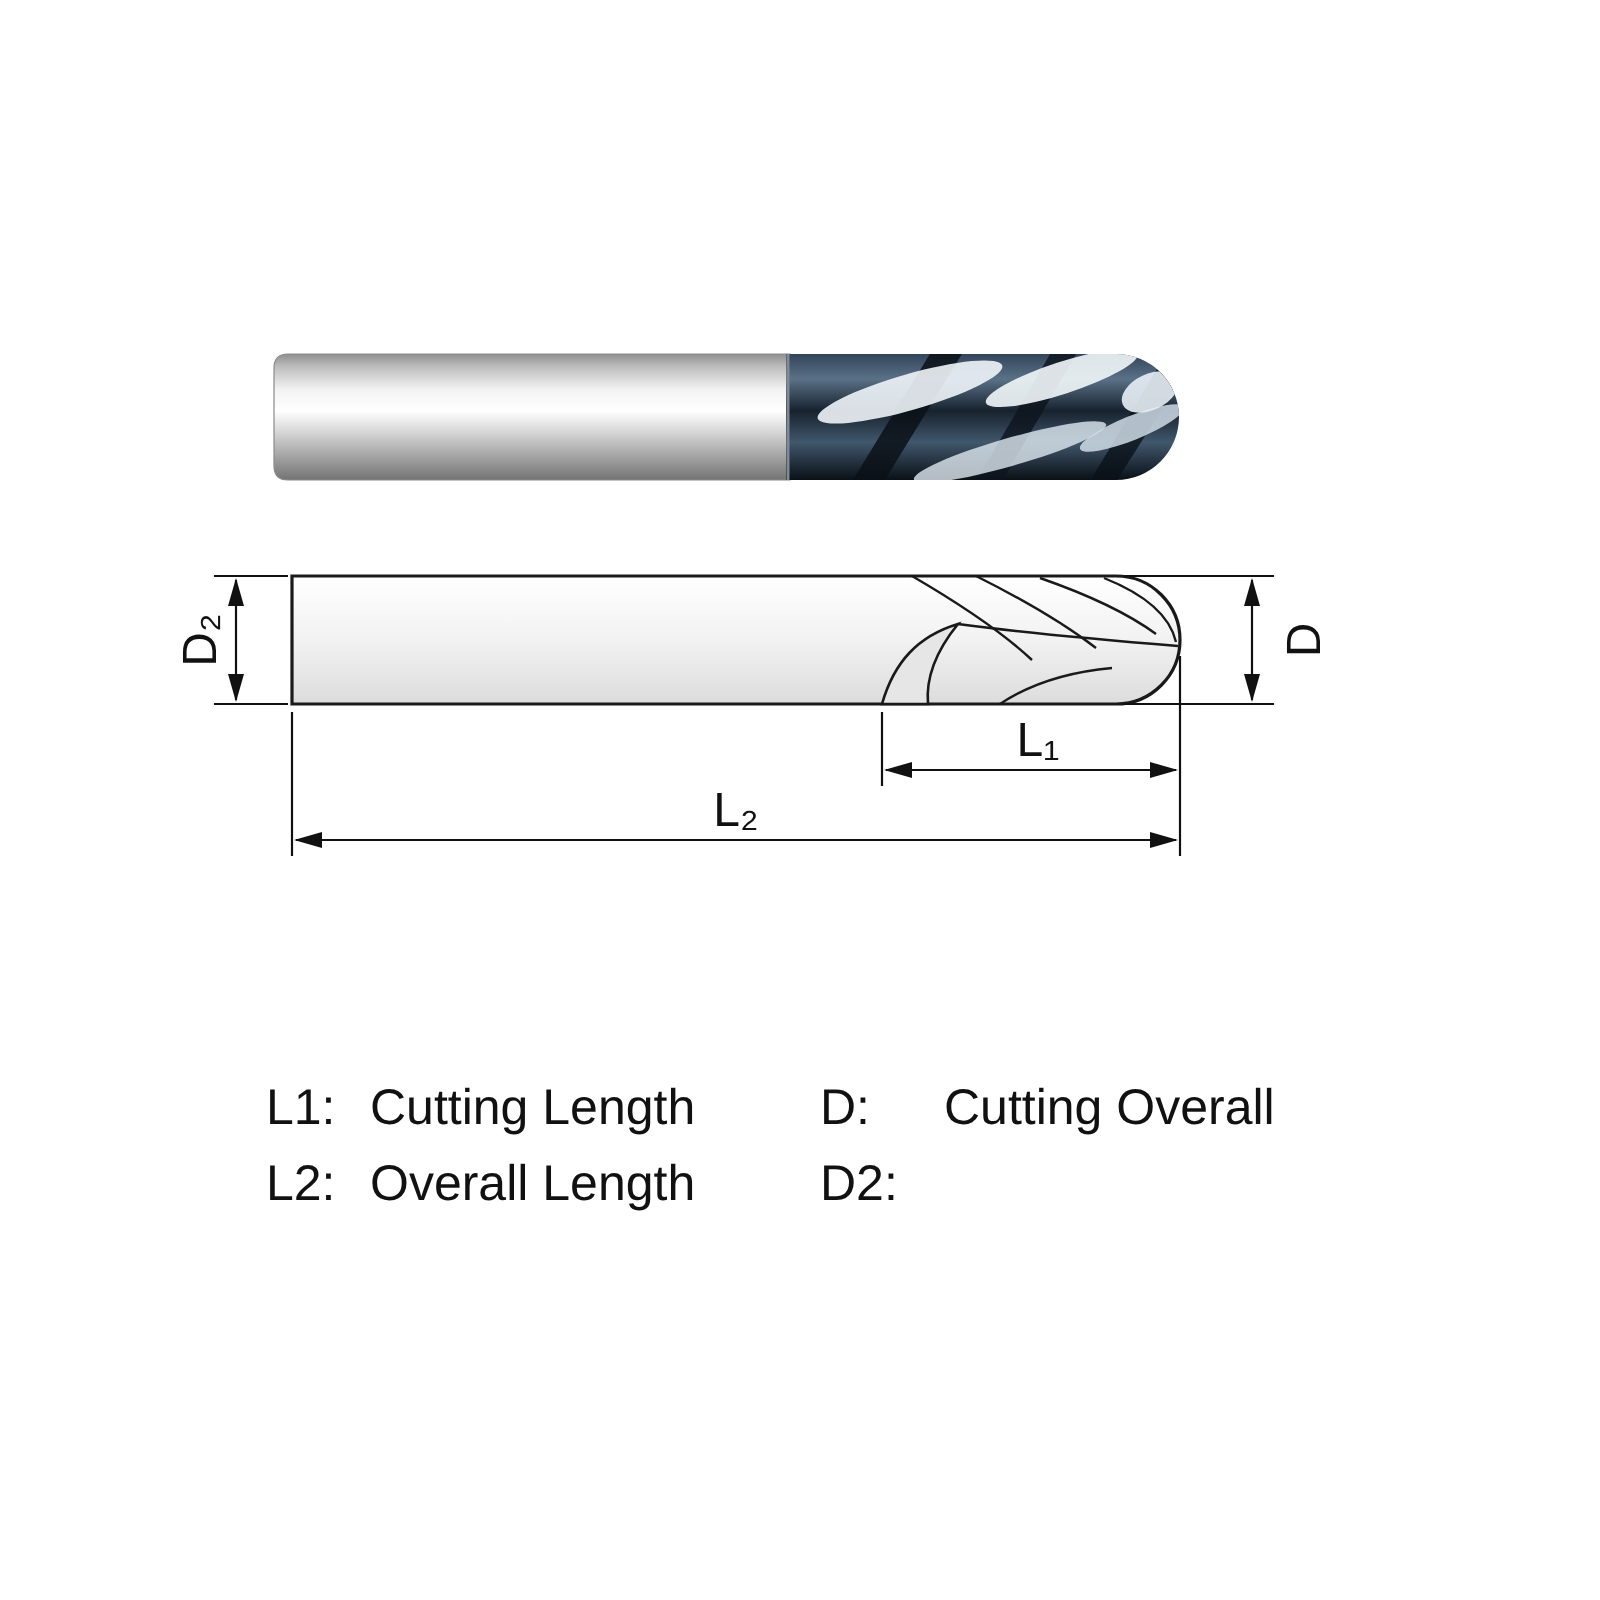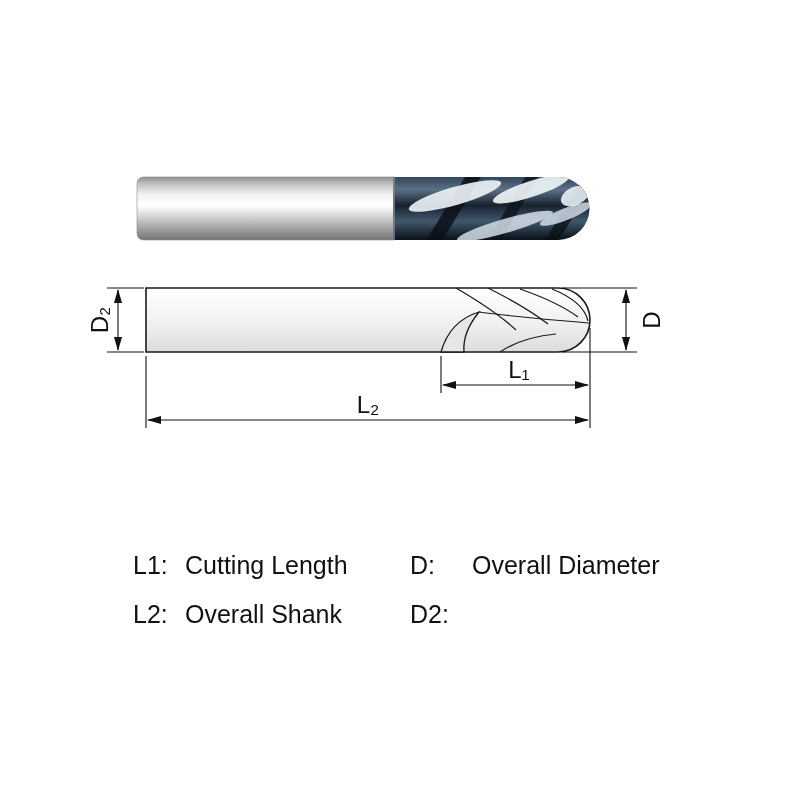--- a/index.html
+++ b/index.html
@@ -24,21 +24,21 @@
     position: absolute;
     left: 133px;
     top: 540px;
     display: grid;
     grid-template-columns: 52px 225px 62px auto;
     row-gap: 9px;
     font-size: 25px;
     line-height: 1.15;
     color: #111111;
   }
-  .legend span { white-space: nowrap; margin-top: 11px; }
+  .legend span { white-space: nowrap; }
   text {
     font-family: "Liberation Sans", "DejaVu Sans", sans-serif;
   }
 </style>
 </head>
 <body>
 
 <div class="canvas">
 
   <svg class="diagram" width="800" height="480" viewBox="0 0 800 480">
@@ -128,20 +128,20 @@
       <text x="652" y="328" text-anchor="middle" transform="rotate(-90 652 320)">D</text>
       <text x="519" y="378" text-anchor="middle">L₁</text>
       <text x="368" y="413" text-anchor="middle">L₂</text>
     </g>
   </svg>
 
   <div class="legend">
     <span>L1:</span>
     <span>Cutting Length</span>
     <span>D:</span>
-    <span>Overall Diameter</span>
+    <span>Cutting Overall</span>
 
     <span>L2:</span>
-    <span>Overall Shank</span>
+    <span>Overall Length</span>
     <span>D2:</span>
   </div>
 
 </div>
 
 </body></html>

